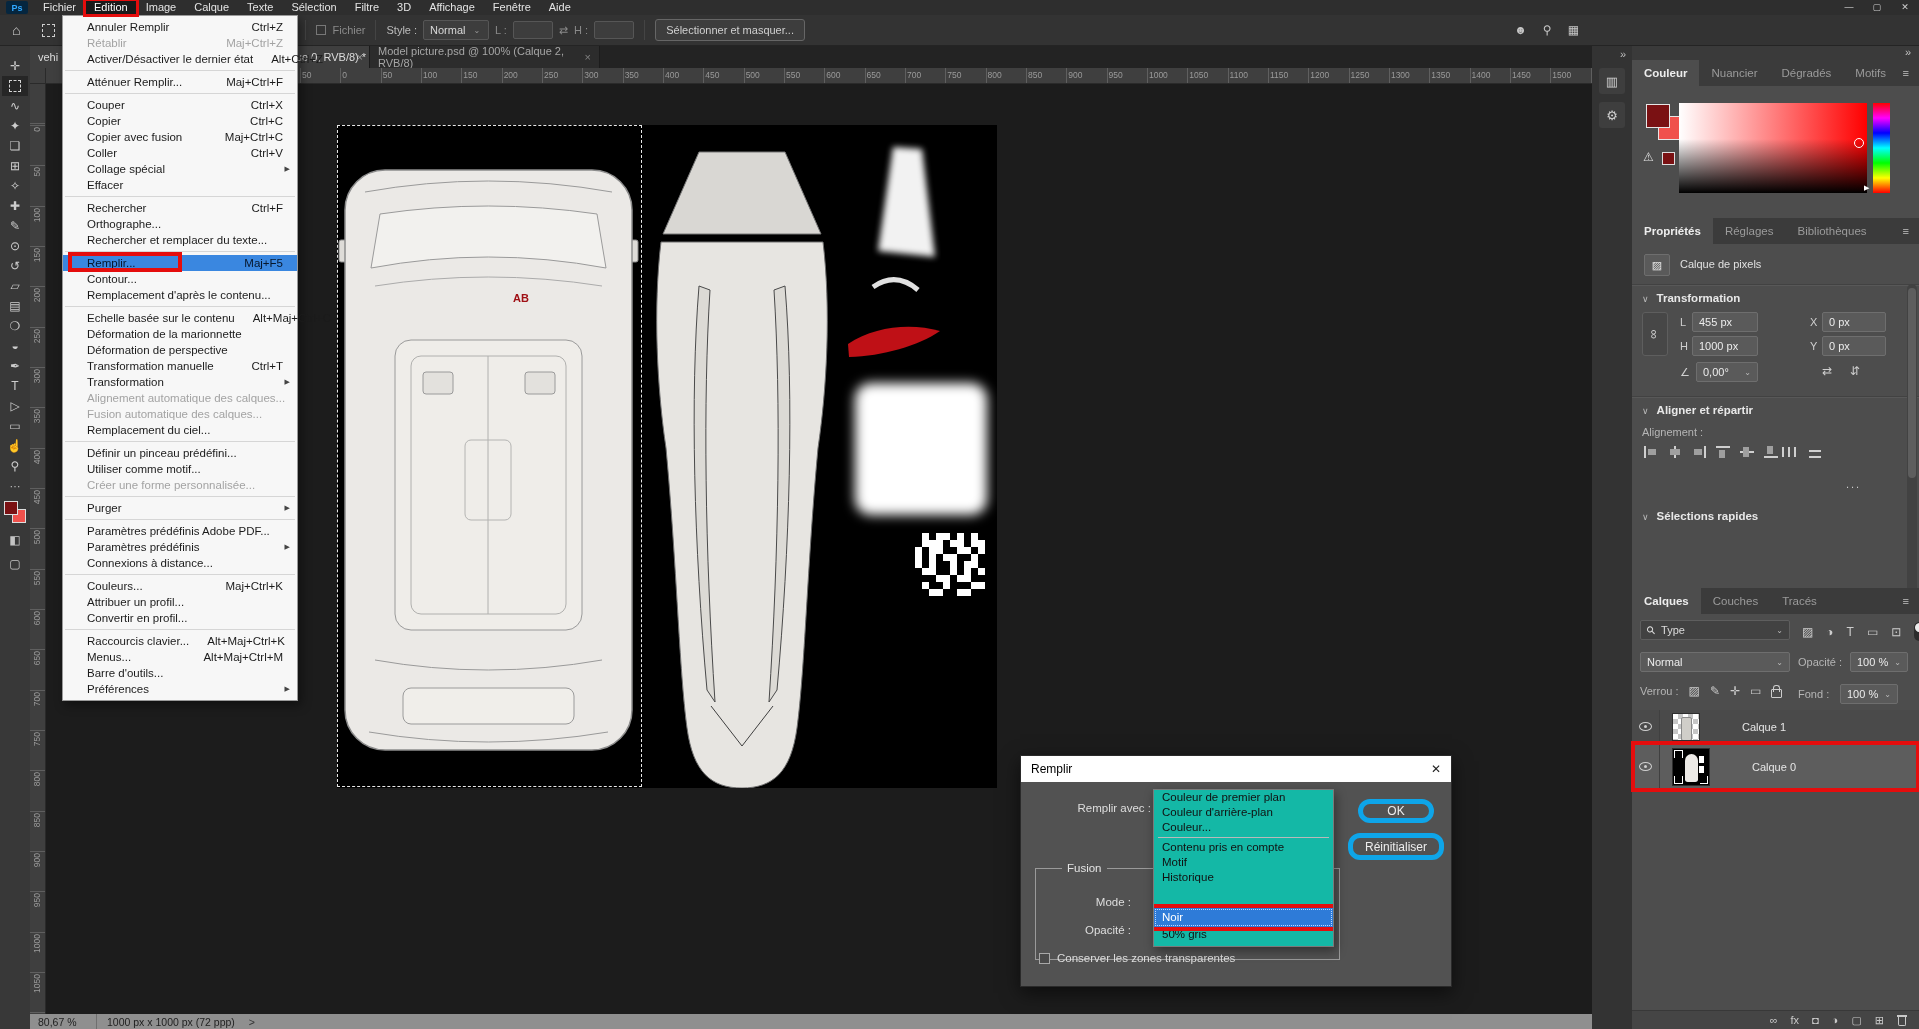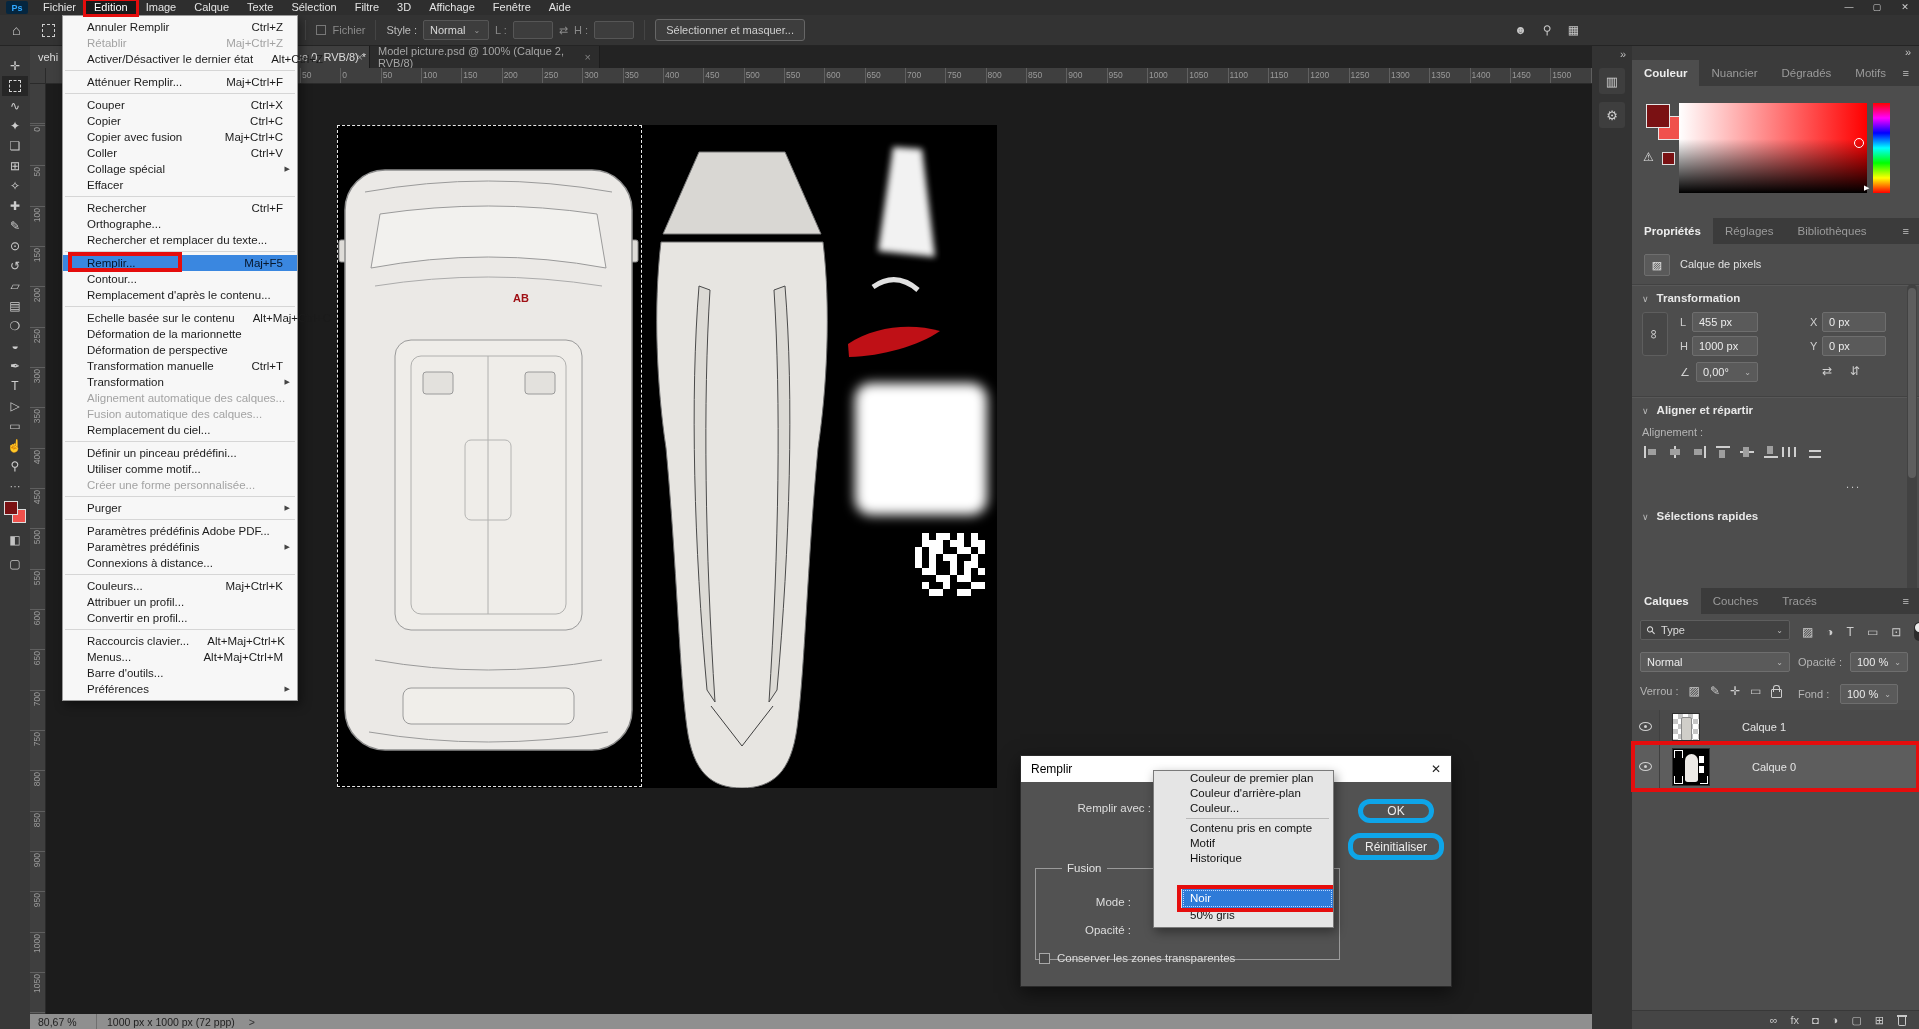--- a/index.html
+++ b/index.html
@@ -188,22 +188,22 @@
              color:#f0f0f0;display:flex;align-items:center;padding:0 8px;font-size:11.5px;}
   .dlg-combo .chev{margin-left:auto;font-size:9px;color:#c2c2c2;}
   .dlg-btn{position:absolute;border:5px solid #0ea5e9;border-radius:12px;background:transparent;color:#ececec;
            font-size:12px;display:flex;align-items:center;justify-content:center;}
   .fusionbox{position:absolute;left:14px;top:112px;width:305px;height:92px;border:1px solid #9a9a9a;}
   .fusionbox legend,.fusion-legend{position:absolute;top:-7px;left:26px;background:#525252;padding:0 5px;color:#e3e3e3;font-size:11.5px;}
   .preserve{position:absolute;left:18px;top:196px;display:flex;align-items:center;gap:7px;color:#dedede;font-size:11.5px;}
   .cbx{width:11px;height:11px;border:1px solid #a8a8a8;background:#4a4a4a;display:inline-block;}
 
   
-  .popup{position:absolute;left:1153px;top:770px;width:181px;height:158px;background:#e5e5e5;border:1px solid #7a7a7a;
-         z-index:25;overflow:hidden;box-shadow:2px 4px 10px rgba(0,0,0,.4);padding-left:28px;}
+  .popup{position:absolute;left:1153px;top:789px;width:181px;height:158px;background:#14b8a6;border:1px solid #7a7a7a;
+         z-index:25;overflow:hidden;box-shadow:2px 4px 10px rgba(0,0,0,.4);}
   .po{position:relative;height:15px;line-height:15px;padding:0 8px;color:#111;font-size:11.5px;white-space:nowrap;}
   .po.selected{height:19px;line-height:19px;background:#2e7bd8;color:#fff;outline:1px dotted #bcd9ff;outline-offset:-2px;}
   .po-sep{height:1px;background:#b9b9b9;margin:2px 4px;}
   .po-spacer{height:18px;}
   .noir-redbox{position:absolute;left:-5px;right:-6px;top:-4px;bottom:-4px;border:4px solid var(--red);z-index:2;pointer-events:none;}
 
   
   .editmenu{position:absolute;left:62px;top:15px;width:236px;background:#f7f7f7;border:1px solid #9a9a9a;z-index:30;
             box-shadow:3px 4px 10px rgba(0,0,0,.45);padding:3px 0;}
   .menu-row{position:relative;height:16px;display:flex;align-items:center;padding:0 14px 0 24px;color:#1b1b1b;font-size:11.5px;white-space:nowrap;}

